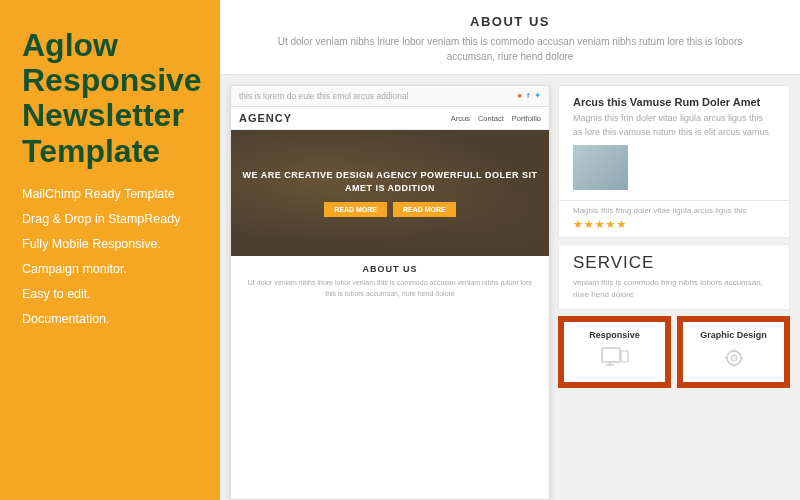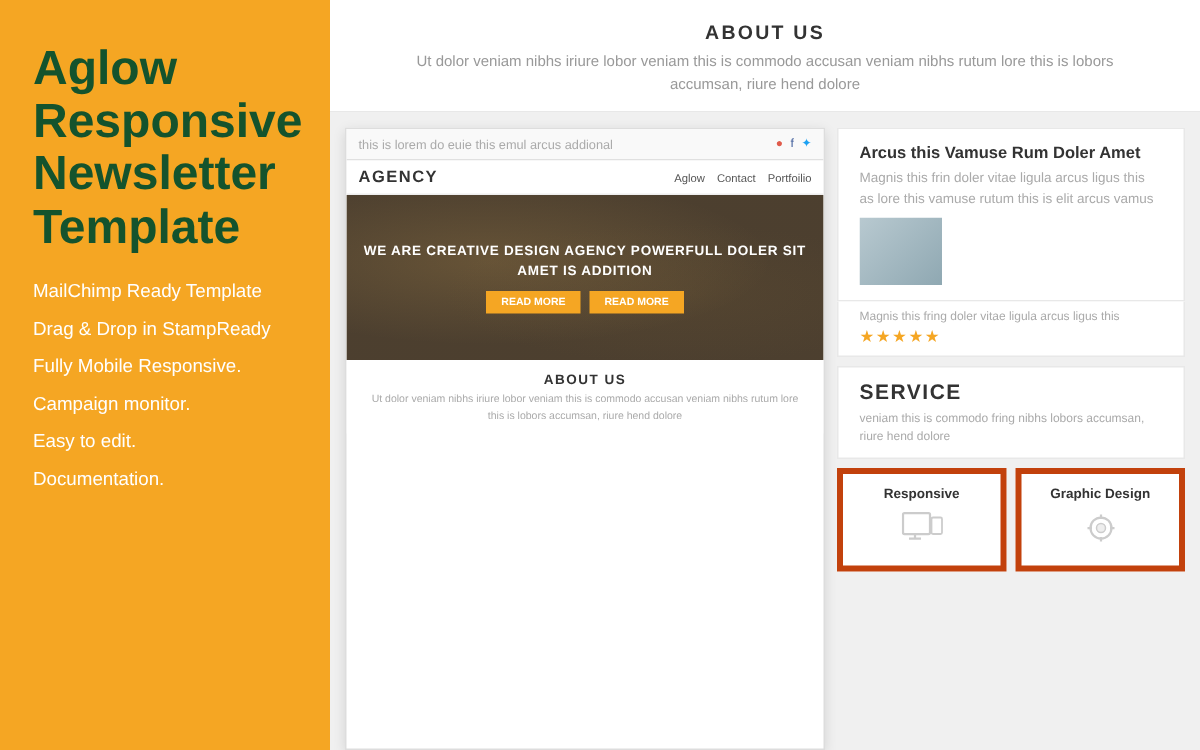--- a/index.html
+++ b/index.html
@@ -133,21 +133,21 @@
       gap: 8px;
     }
     .nav-bar .nav-links span {
       font-size: 7.5px;
       color: #555;
     }
 
     
     .hero {
       background: linear-gradient(rgba(0,0,0,0.45), rgba(0,0,0,0.45)), #8B7355;
-      height: 110px;
+      height: 126px;
       display: flex;
       flex-direction: column;
       align-items: center;
       justify-content: center;
       padding: 8px;
       position: relative;
       overflow: hidden;
     }
     .hero-bg {
       position: absolute;
@@ -291,41 +291,41 @@
     }
 
     
     .service-section {
       background: #fff;
       padding: 8px 14px;
       margin: 6px 10px 0 8px;
       border: 1px solid #e8e8e8;
     }
     .service-section h3 {
-      font-size: 14px;
-      font-weight: 700;
+      font-size: 17px;
+      font-weight: 400;
       color: #333;
       letter-spacing: 1px;
       margin-bottom: 4px;
     }
     .service-section p {
       font-size: 8px;
       color: #aaa;
       line-height: 1.5;
     }
 
     
     .bottom-cards {
       display: flex;
       gap: 6px;
       margin: 6px 10px 0 8px;
     }
     .bottom-card {
       flex: 1;
-      border: 4px solid #c2410c;
+      border: 6px solid #c2410c;
       background: #fff;
       padding: 8px;
       display: flex;
       flex-direction: column;
       align-items: center;
       min-height: 50px;
     }
     .bottom-card h4 {
       font-size: 9px;
       font-weight: 700;
@@ -380,21 +380,21 @@
           <span class="dot-red">●</span>
           <span class="dot-fb">f</span>
           <span class="dot-tw">✦</span>
         </div>
       </div>
 
       <div class="nav-bar">
         <span class="logo">AGENCY</span>
         <div class="nav-links">
 
-        <span>Aglow</span>
+        <span>Arcus</span>
             <span>Contact</span>
             <span>Portfoilio</span>
           </div>
       </div>
 
       <div class="hero">
         <div class="hero-bg"></div>
         <h2>WE ARE CREATIVE DESIGN AGENCY POWERFULL DOLER SIT AMET IS ADDITION</h2>
         <div class="hero-buttons">
           <button class="hero-btn">Read More</button>

